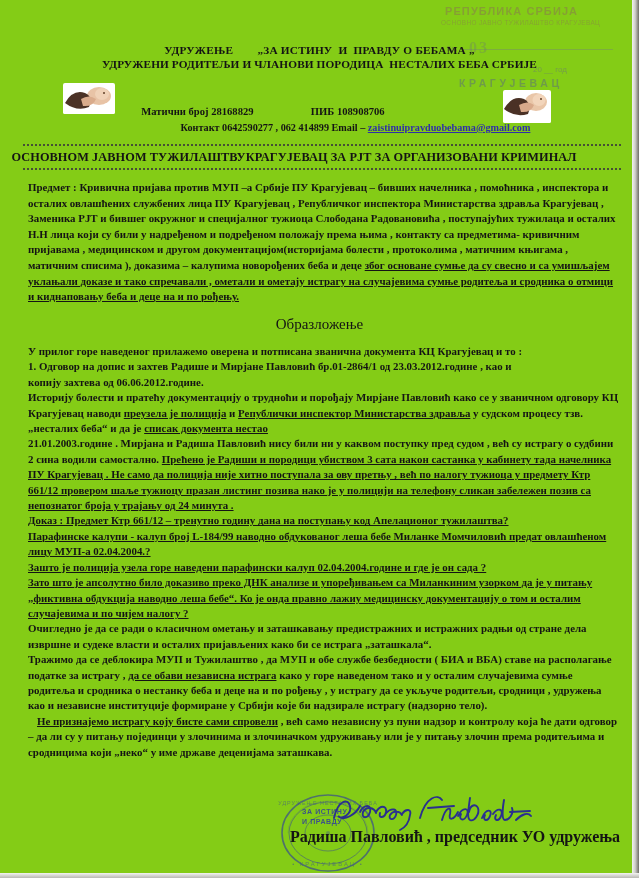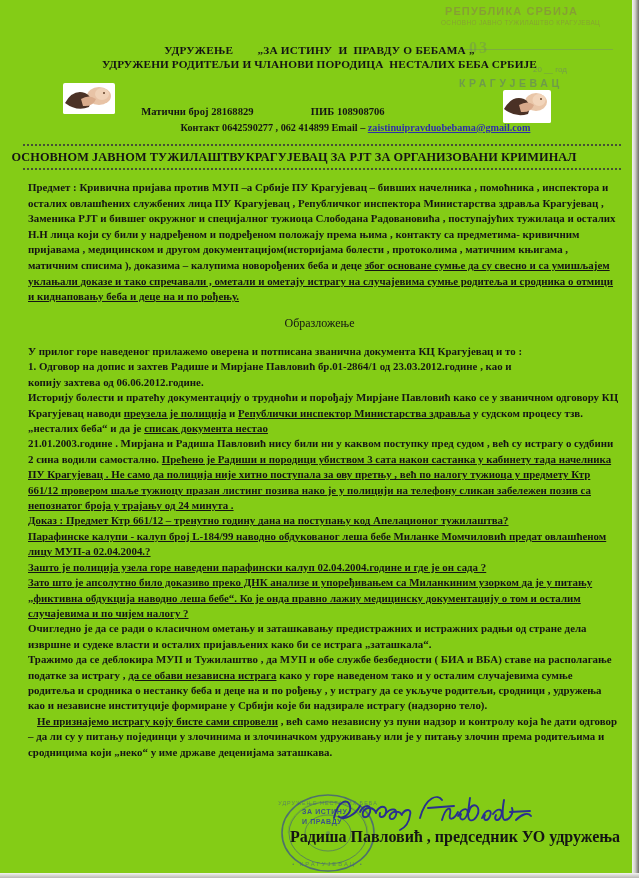--- a/index.html
+++ b/index.html
@@ -170,21 +170,21 @@
     text-align: left;
   }
   .subject .u { text-decoration: underline; }
 
   .obraz {
     position: absolute;
     top: 316px;
     left: 0;
     width: 639px;
     text-align: center;
-    font-size: 12px;
+    font-size: 15px;
     font-family: Liberation Serif, serif;
   }
 
   .body-text {
     position: absolute;
     top: 344px;
     left: 28px;
     width: 592px;
     font-size: 10.9px;
     line-height: 15.4px;

